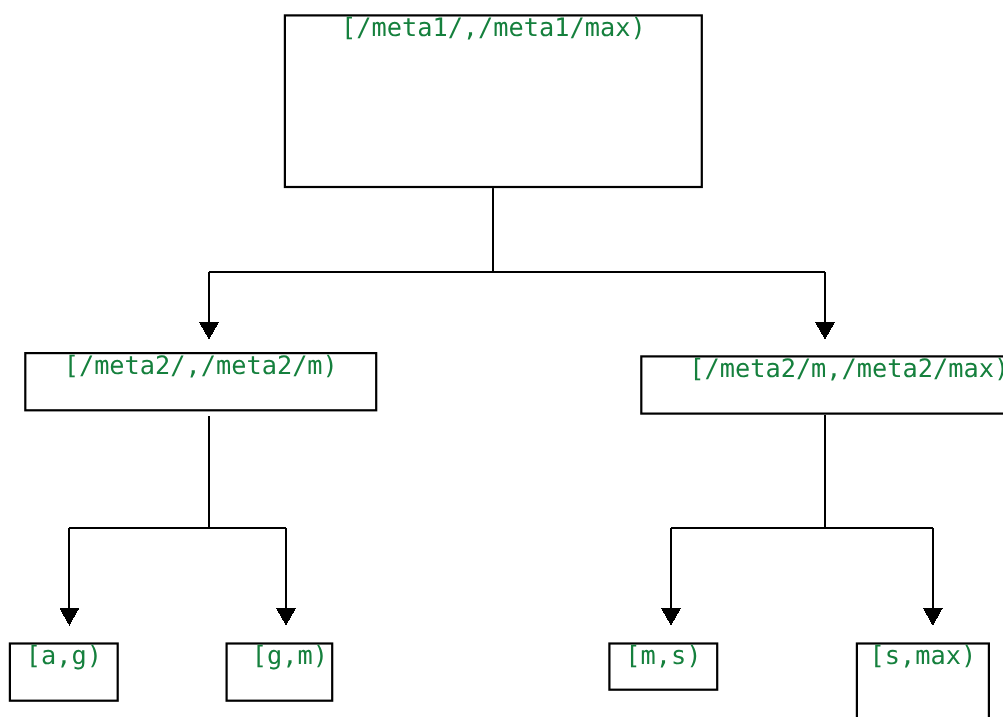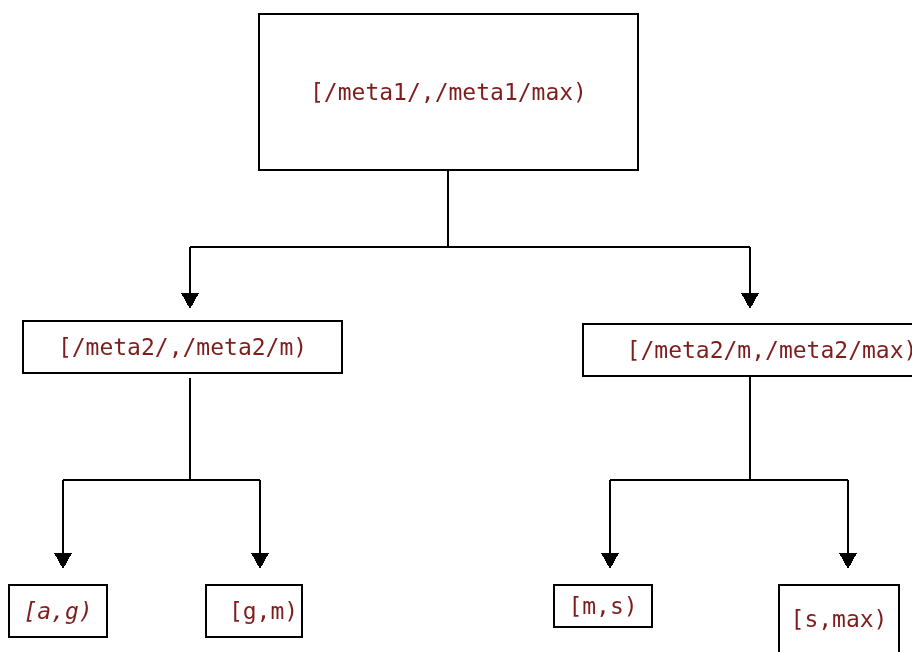--- a/index.html
+++ b/index.html
@@ -29,32 +29,31 @@
   }
   .edges-svg polygon {
     fill: #000000;
     stroke: none;
   }
   .node {
     position: absolute;
     box-sizing: border-box;
     border: 2px solid #000000;
     background: #ffffff;
-    color: #7f1d1d;
+    color: #15803d;
     display: flex;
-    align-items: center;
     justify-content: center;
     font-size: 23px;
     line-height: 1;
     white-space: nowrap;
   }
   .node-root  { left: 258px; top: 13px;  width: 381px; height: 158px; }
   .node-left  { left: 22px;  top: 320px; width: 321px; height: 54px; }
   .node-right { left: 582px; top: 323px; width: 380px; height: 54px; }
-  .node-ag    { left: 8px;   top: 584px; width: 100px; height: 54px; font-style: italic; }
+  .node-ag    { left: 8px;   top: 584px; width: 100px; height: 54px; }
   .node-gm    { left: 205px; top: 584px; width: 98px;  height: 54px; padding-left: 19px; }
   .node-ms    { left: 553px; top: 584px; width: 100px; height: 44px; }
   .node-smax  { left: 778px; top: 584px; width: 122px; height: 70px; }
 </style>
 </head>
 <body>
 
 <div class="canvas">
 
   <svg class="edges-svg" viewBox="0 0 912 652" shape-rendering="crispEdges">

